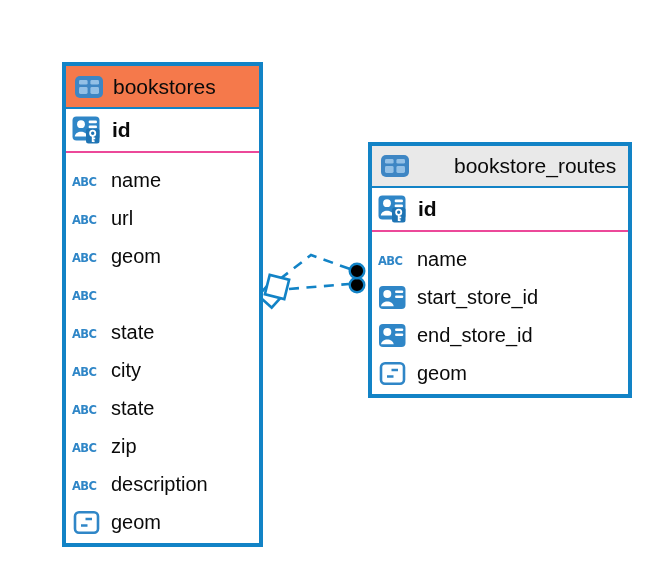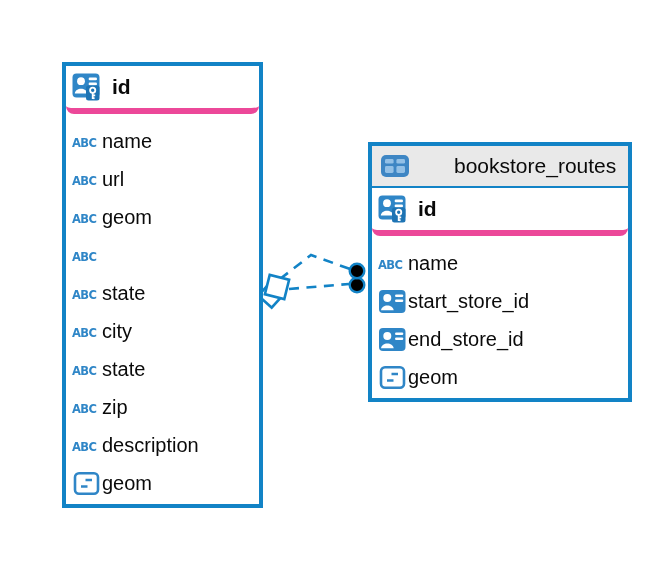--- a/index.html
+++ b/index.html
@@ -20,28 +20,28 @@
   #t-routes     { left:368px; top:142px; width:264px; }
 
   .t-header {
     display:flex; align-items:center; gap:9px;
     padding:0 8px; border-bottom:2px solid #1283C6;
     font-size:21px; white-space:nowrap;
   }
   #t-bookstores .t-header { height:41px; background:#F5794B; }
   #t-routes     .t-header { height:40px; background:#E9E9E9;gap:44px; }
 
-  .key-section { border-bottom:6px solid #ec4899;border-radius:8px; }
+  .key-section { border-bottom:2px solid #ec4899; }
   .key-row {
     height:42px; display:flex; align-items:center; gap:9px;
     padding:0 6px; font-weight:700; font-size:21px;
   }
   .col-section { padding:8px 0 2px; }
   .col-row {
-    height:38px; display:flex; align-items:center; 
+    height:38px; display:flex; align-items:center; gap:9px;
     padding:0 6px; font-size:20px; white-space:nowrap;
   }
   .cicon { width:30px; height:25px; flex:0 0 auto; display:block; }
   .kicon { width:31px; height:29px; flex:0 0 auto; display:block; }
   .hicon { width:30px; height:24px; flex:0 0 auto; display:block; }
   #symdefs { position:absolute; width:0; height:0; overflow:hidden; }
 </style>
 </head>
 <body>
 
@@ -95,20 +95,26 @@
       <rect x="-9" y="-9" width="18" height="18" transform="translate(271,295) rotate(42)"></rect>
       <rect x="-10" y="-10" width="20" height="20" transform="translate(277,287) rotate(14)"></rect>
     </g>
     <g fill="#000000" stroke="#1283C6" stroke-width="2.4">
       <circle cx="357" cy="285" r="7.3"></circle>
       <circle cx="357" cy="271" r="7.3"></circle>
     </g>
   </svg>
 
   <div class="er-table" id="t-bookstores">
+    <div class="t-header">
+      <svg class="hicon">
+          <use href="#sym-table"></use>
+        </svg>
+      <span>bookstores</span>
+    </div>
     <div class="key-section">
       <div class="key-row">
         <svg class="kicon">
             <use href="#sym-pk"></use>
           </svg>
         <span>id</span>
       </div>
     </div>
     <div class="col-section">
       <div class="col-row">

